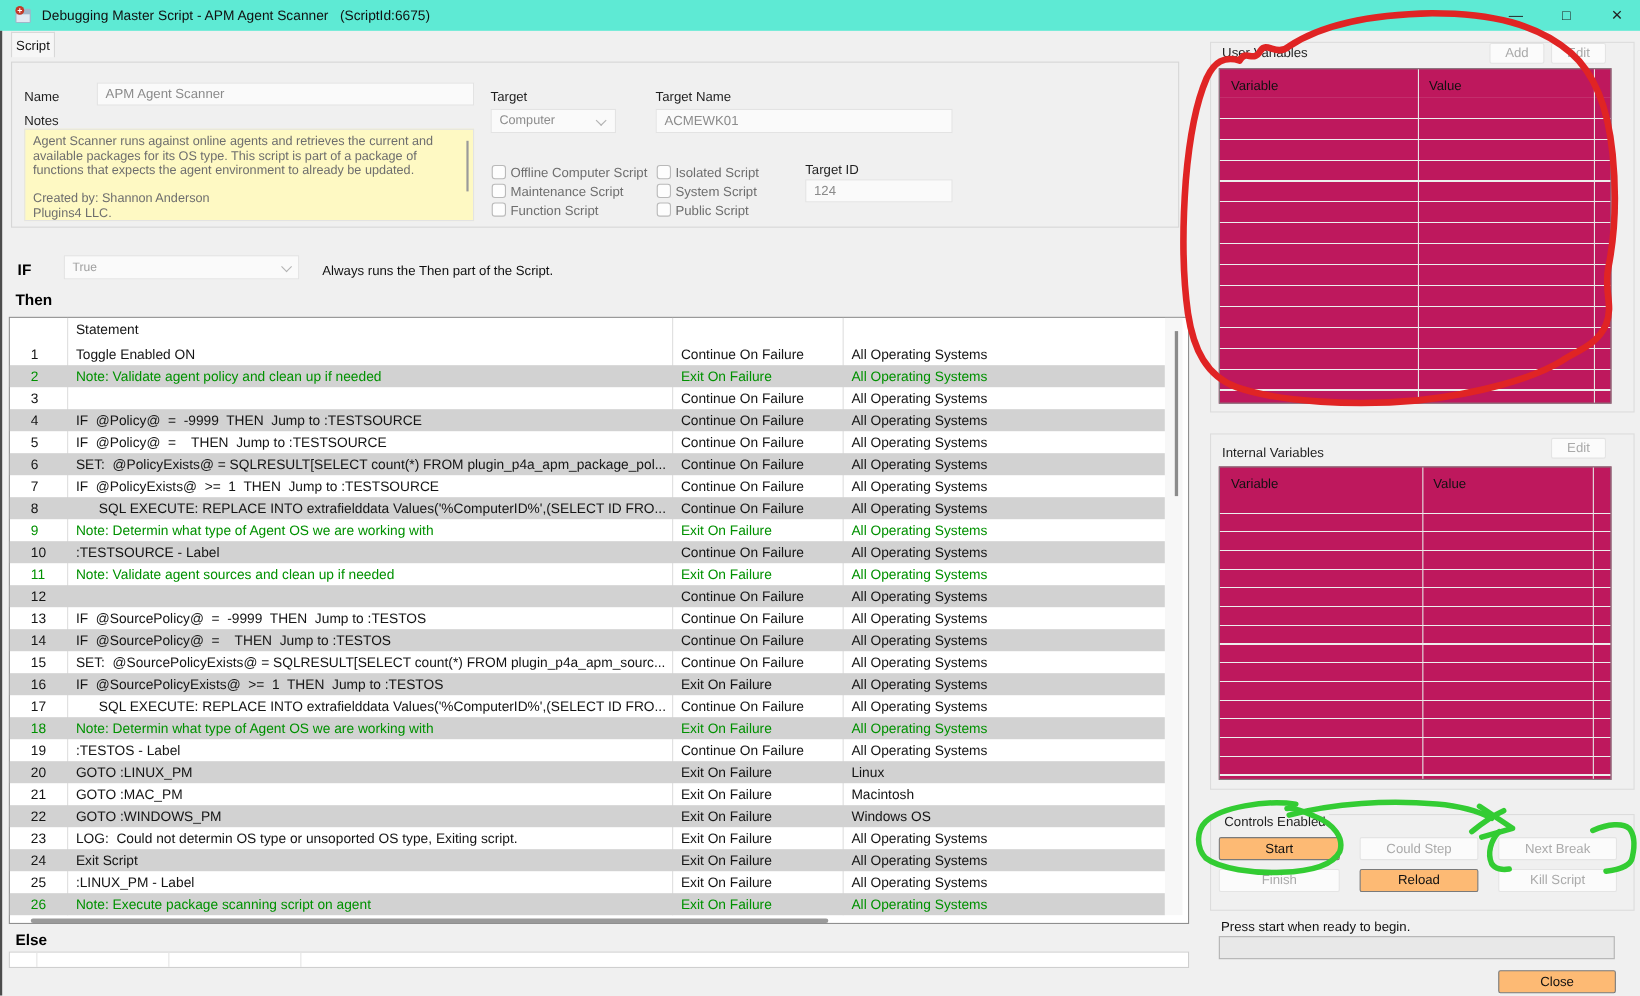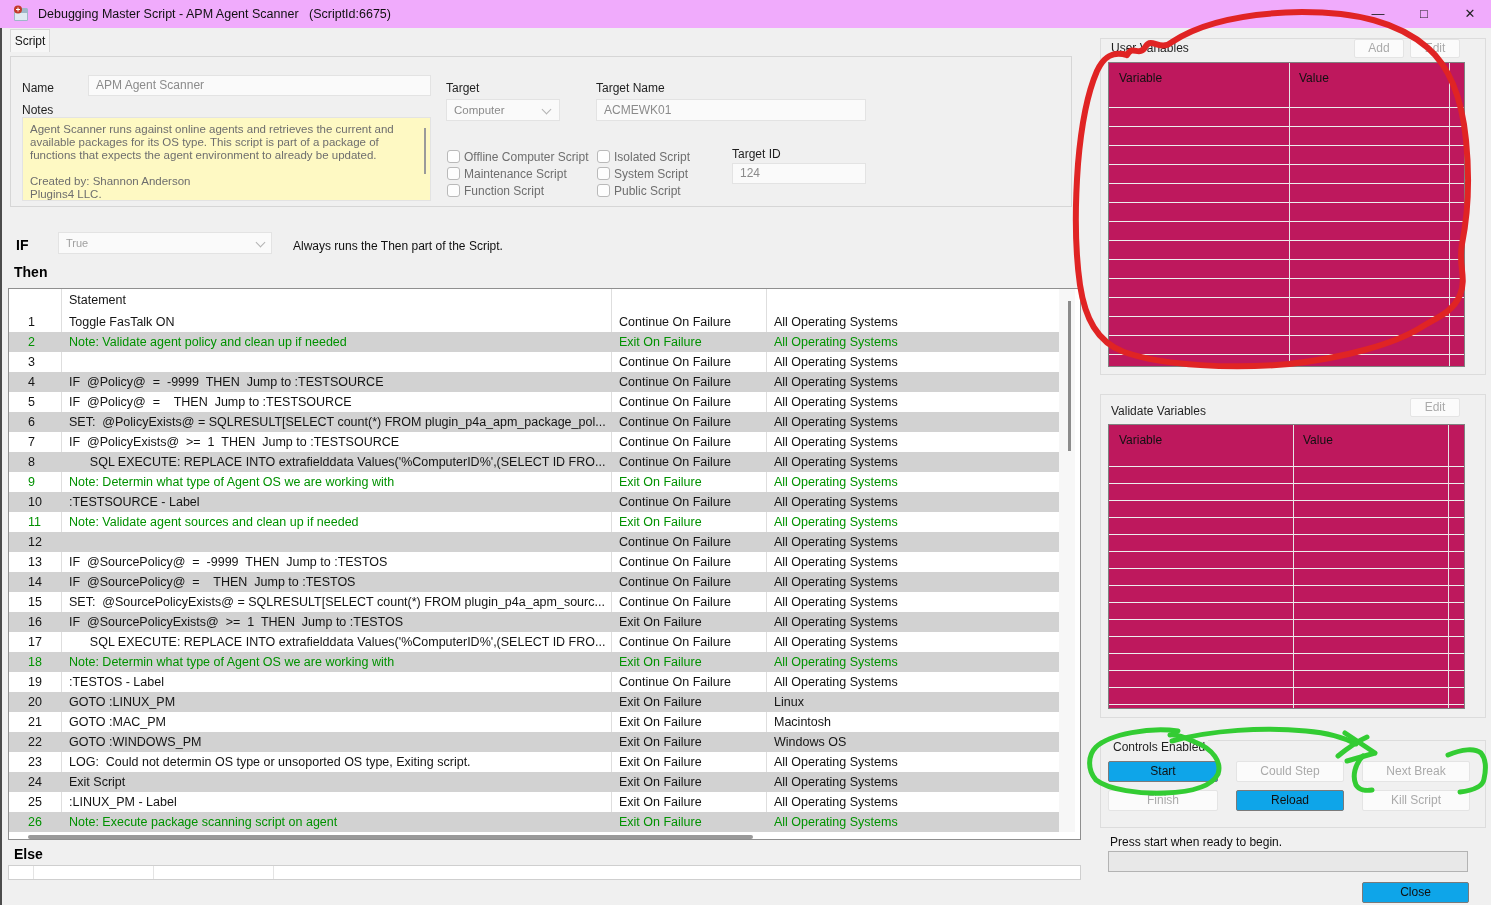--- a/index.html
+++ b/index.html
@@ -1,19 +1,19 @@
 <!DOCTYPE html>
 <html><head>
 <meta charset="utf-8">
 <style>
   * { margin:0; padding:0; box-sizing:border-box; }
   html,body { width:1491px; height:905px; overflow:hidden; background:#f0f0f0;
               font-family:"Liberation Sans", sans-serif; color:#141414; }
   
-  .titlebar { position:absolute; left:0; top:0; width:1491px; height:28px; background:#f0abfc; }
+  .titlebar { position:absolute; left:0; top:0; width:1491px; height:28px; background:#5eead4; }
   .app-icon { position:absolute; left:13px; top:5px; width:17px; height:17px; }
   .title-text { position:absolute; left:38px; top:0; height:28px; line-height:28px; font-size:12.5px; color:#111; }
   .winbtn { position:absolute; top:0; width:44px; height:28px; text-align:center; line-height:28px; font-size:13px; color:#222; cursor:default; }
   
   .tab { position:absolute; left:10px; top:29px; width:40px; height:23px; background:#f6f6f6;
          border:1px solid #d8d8d8; border-bottom:none; font-size:12px; text-align:center; line-height:22px; }
   
   .left-edge { position:absolute; left:0; top:28px; width:2px; height:877px; background:#4c4c4c; }
   
   .form-box { position:absolute; left:10px; top:56px; width:1062px; height:151px; border:1px solid #d6d6d6; }
@@ -55,21 +55,21 @@
   .lv .lv-head { position:absolute; top:0; left:0; width:100%; font-size:12px; color:#111; }
   .lv .col-var { position:absolute; left:10px; top:8px; }
   .lv .col-val { position:absolute; top:8px; }
   .lv .lv-div { position:absolute; top:0; width:1px; height:100%; background:#e6e6e6; }
   .gridlines { position:absolute; left:0; width:100%; background:
      repeating-linear-gradient(to bottom, transparent 0px, transparent 18px, #ededed 18px, #ededed 19px); }
   .gridlines.g17 { background:
      repeating-linear-gradient(to bottom, transparent 0px, transparent 16px, #ededed 16px, #ededed 17px); }
   
   .btn { position:absolute; font-size:12px; text-align:center; border-radius:2px; }
-  .btn.on  { background:#0ea5e9; border:1px solid #7a7a7a; color:#111; cursor:pointer; }
+  .btn.on  { background:#fdba74; border:1px solid #7a7a7a; color:#111; cursor:pointer; }
   .btn.off { background:#fbfbfb; border:1px solid #e4e4e4; color:#aaaaaa; }
   .progress { position:absolute; left:1108px; top:851px; width:360px; height:21px; background:#e8e8e8; border:1px solid #b3b3b3; }
   
   svg.anno { position:absolute; left:0; top:0; pointer-events:none; }
 </style>
 </head>
 <body>
 
 <div class="titlebar">
   <svg class="app-icon" viewBox="0 0 17 17">
@@ -138,21 +138,21 @@
 <div class="stable">
   <div class="st-head">
     <span class="h-stmt">Statement</span>
   </div>
   <div class="vline" style="left:52px"></div>
   <div class="vline" style="left:602px"></div>
   <div class="vline" style="left:757px"></div>
   <div>
       <div class="srow" style="top: 23px;">
         <div class="cell c-num">1</div>
-        <div class="cell c-stmt">Toggle FasTalk ON</div>
+        <div class="cell c-stmt">Toggle Enabled ON</div>
         <div class="cell c-fail">Continue On Failure</div>
         <div class="cell c-os">All Operating Systems</div>
       </div>
       <div class="srow alt green" style="top: 43px;">
         <div class="cell c-num">2</div>
         <div class="cell c-stmt">Note: Validate agent policy and clean up if needed</div>
         <div class="cell c-fail">Exit On Failure</div>
         <div class="cell c-os">All Operating Systems</div>
       </div>
       <div class="srow" style="top: 63px;">
@@ -319,21 +319,21 @@
   <div class="lv-head">
     <span class="col-var">Variable</span>
     <span class="col-val" style="left:190px">Value</span>
   </div>
   <div class="lv-div" style="left:180px"></div>
   <div class="lv-div" style="left:340px"></div>
   <div class="gridlines" style="top:26px; height:277px"></div>
 </div>
 
 <div class="group" style="left:1100px; top:394px; width:386px; height:324px"></div>
-<div class="group-lbl" style="left:1108px; top:404px">Validate Variables</div>
+<div class="group-lbl" style="left:1108px; top:404px">Internal Variables</div>
 <div class="btn off" style="left:1410px; top:398px; width:50px; height:19px; line-height:17px">Edit</div>
 <div class="lv" style="left:1108px; top:424px; width:357px; height:285px">
   <div class="lv-head">
     <span class="col-var">Variable</span>
     <span class="col-val" style="left:194px">Value</span>
   </div>
   <div class="lv-div" style="left:184px"></div>
   <div class="lv-div" style="left:339px"></div>
   <div class="gridlines g17" style="top:25px; height:260px"></div>
 </div>

